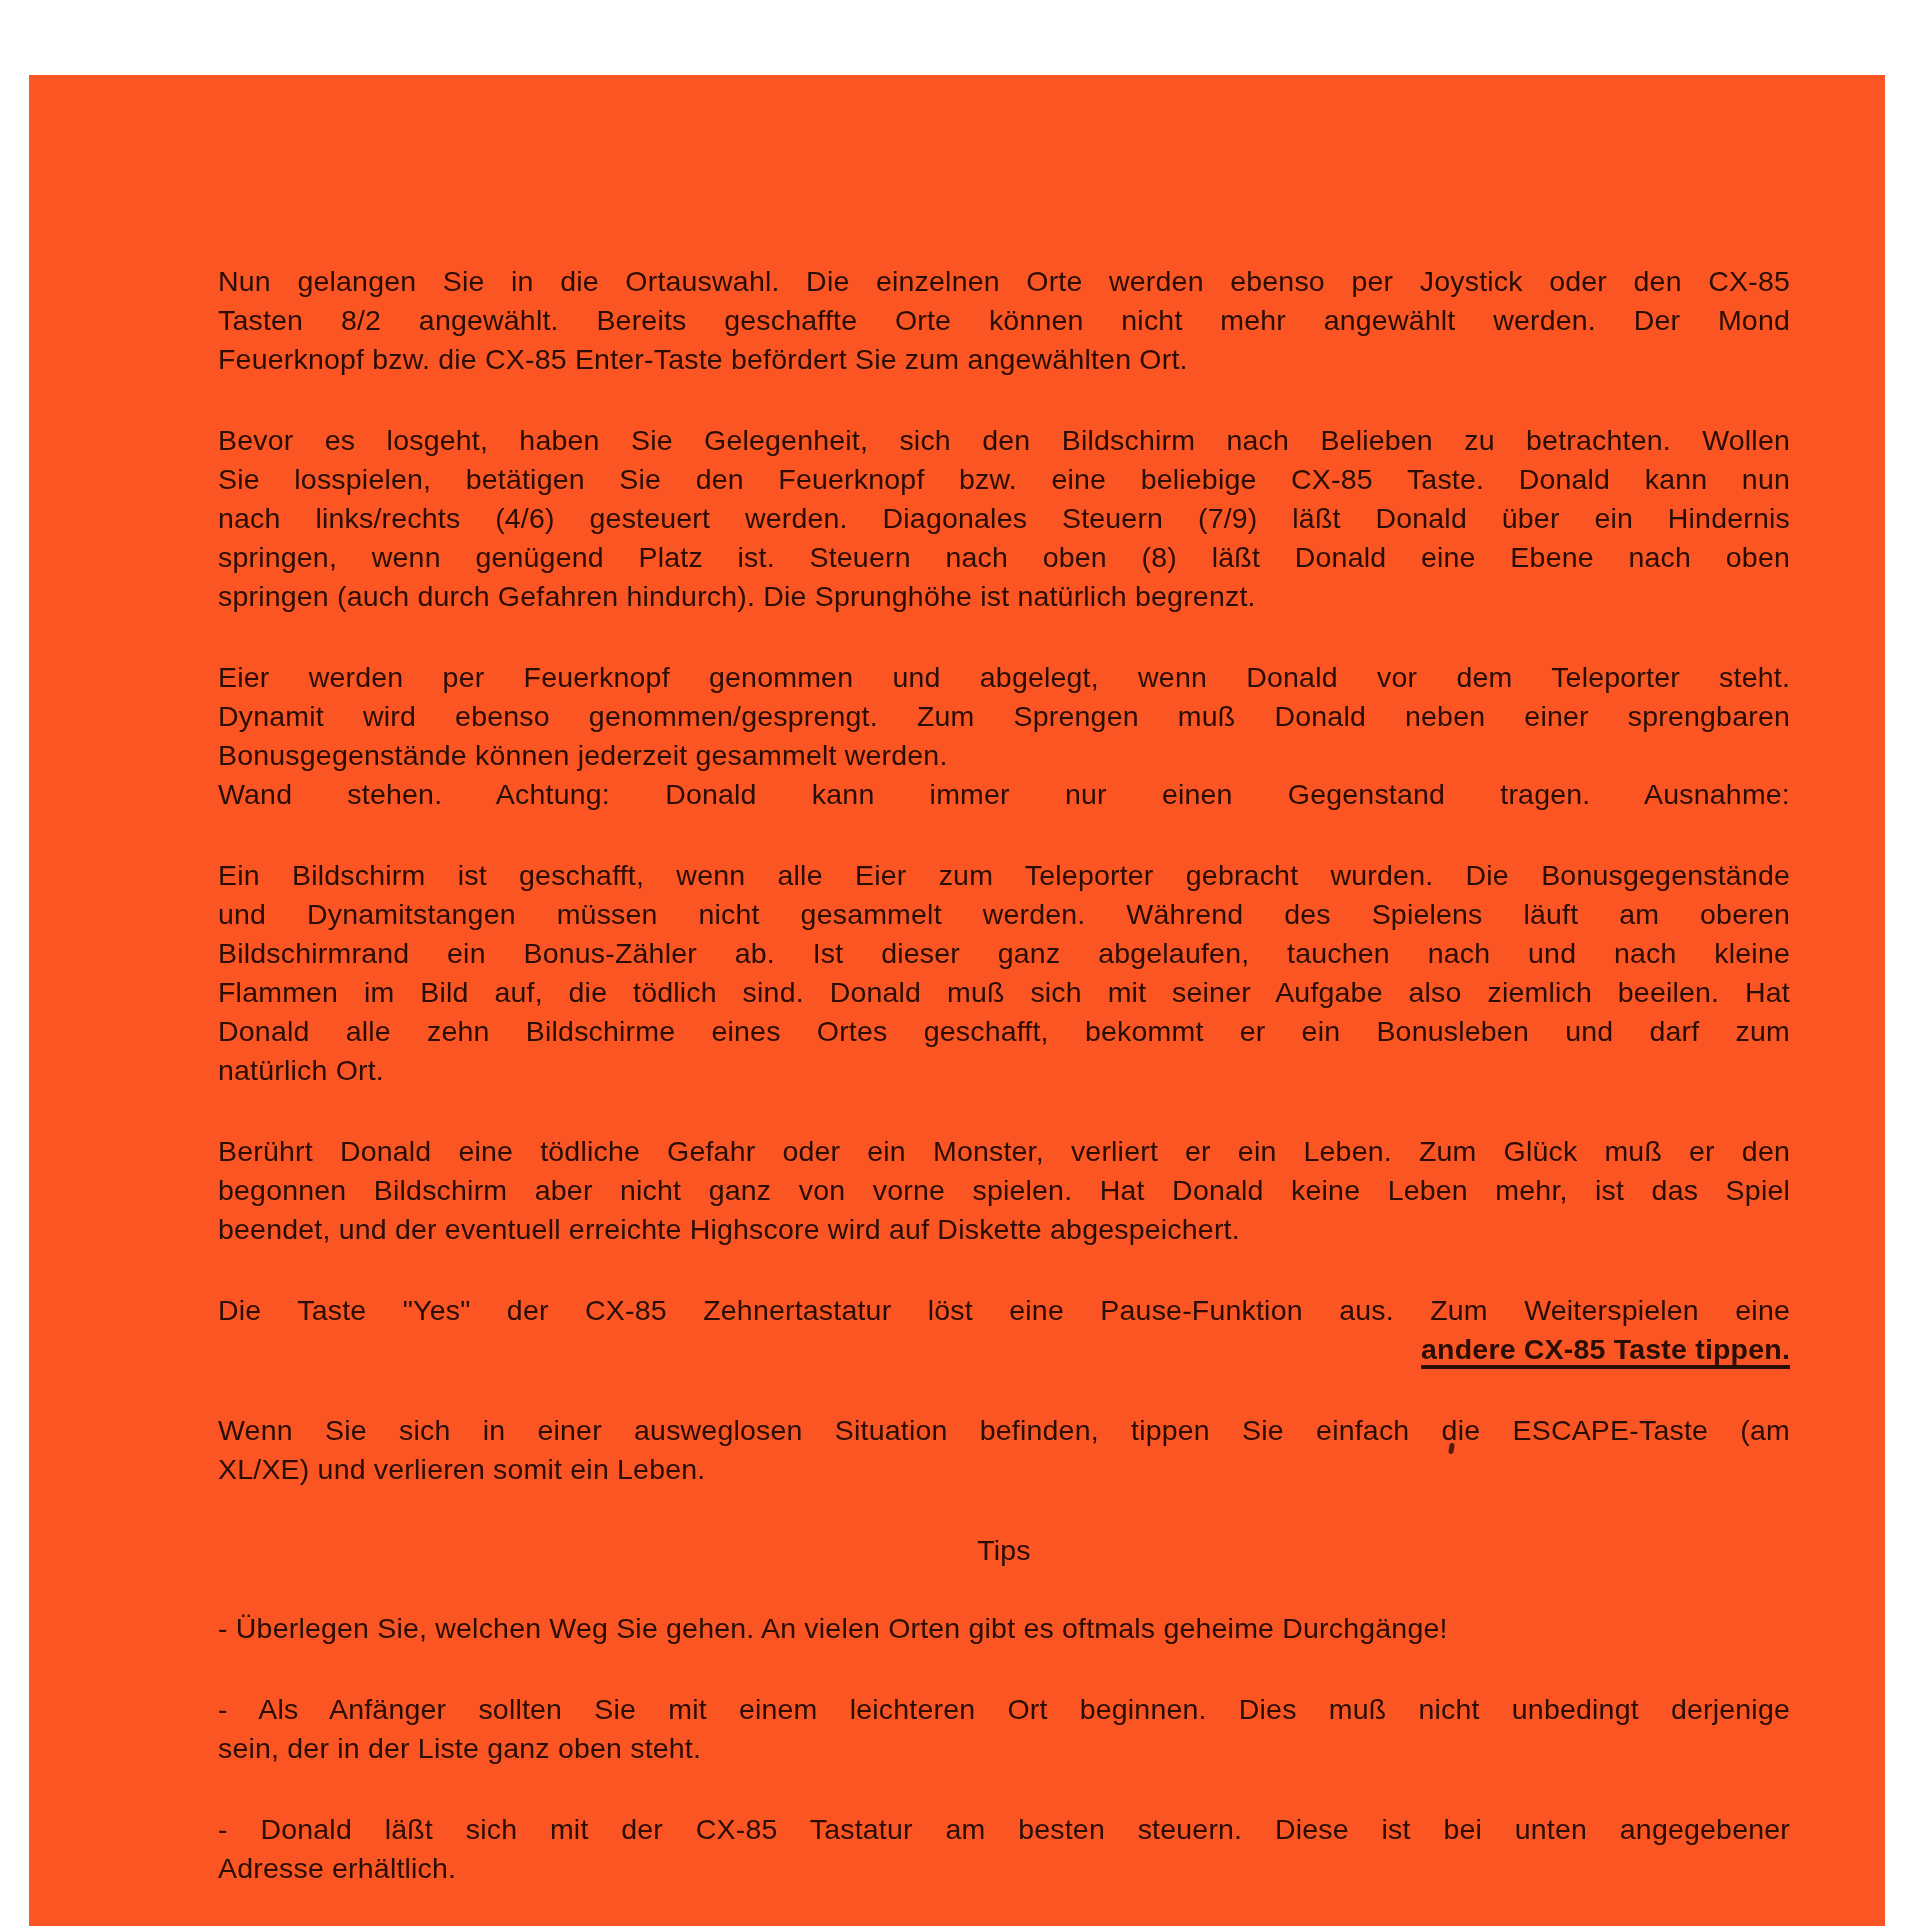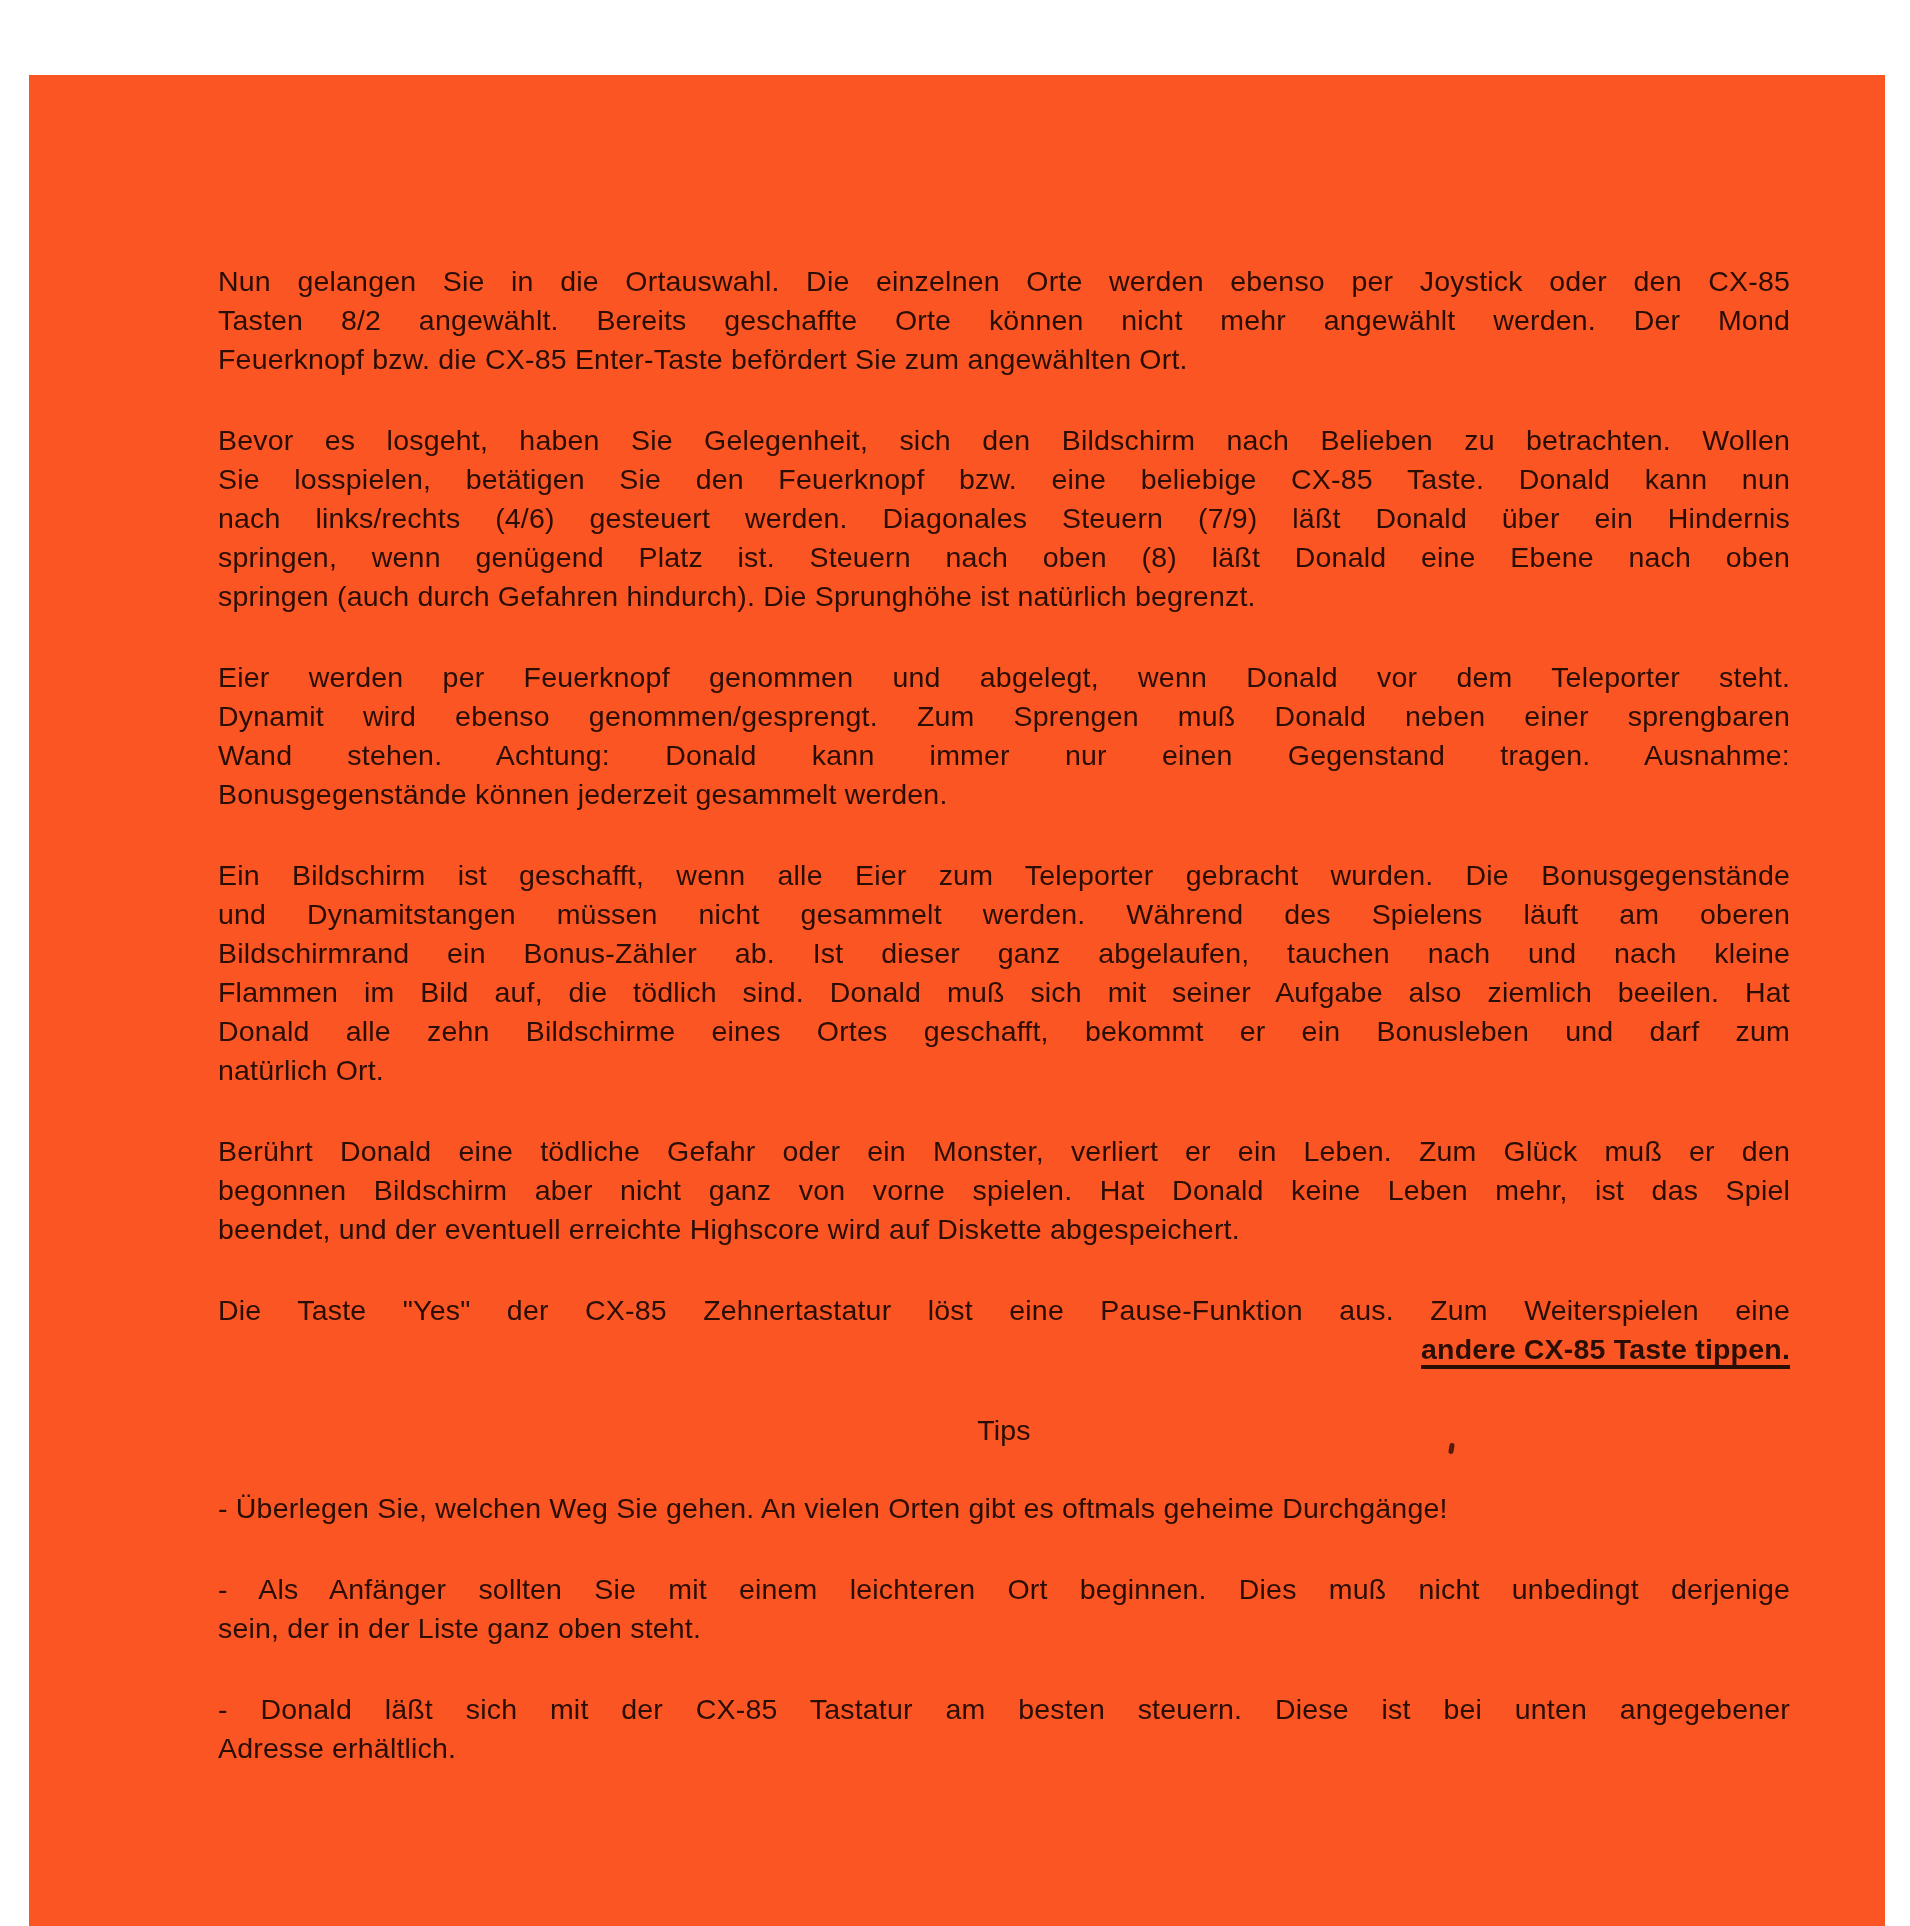--- a/index.html
+++ b/index.html
@@ -71,39 +71,43 @@
         <div class="para">
           <div class="line just">Bevor es losgeht, haben Sie Gelegenheit, sich den Bildschirm nach Belieben zu betrachten. Wollen</div>
           <div class="line just">Sie losspielen, betätigen Sie den Feuerknopf bzw. eine beliebige CX-85 Taste. Donald kann nun</div>
           <div class="line just">nach links/rechts (4/6) gesteuert werden. Diagonales Steuern (7/9) läßt Donald über ein Hindernis</div>
           <div class="line just">springen, wenn genügend Platz ist. Steuern nach oben (8) läßt Donald eine Ebene nach oben</div>
           <div class="line">springen (auch durch Gefahren hindurch). Die Sprunghöhe ist natürlich begrenzt.</div>
         </div>
         <div class="para">
           <div class="line just">Eier werden per Feuerknopf genommen und abgelegt, wenn Donald vor dem Teleporter steht.</div>
           <div class="line just">Dynamit wird ebenso genommen/gesprengt. Zum Sprengen muß Donald neben einer sprengbaren</div>
+          <div class="line">Bonusgegenstände können jederzeit gesammelt werden.</div>
           <div class="line just">Wand stehen. Achtung: Donald kann immer nur einen Gegenstand tragen. Ausnahme:</div>
-          <div class="line">Bonusgegenstände können jederzeit gesammelt werden.</div>
         </div>
         <div class="para">
           <div class="line just">Ein Bildschirm ist geschafft, wenn alle Eier zum Teleporter gebracht wurden. Die Bonusgegenstände</div>
           <div class="line just">und Dynamitstangen müssen nicht gesammelt werden. Während des Spielens läuft am oberen</div>
           <div class="line just">Bildschirmrand ein Bonus-Zähler ab. Ist dieser ganz abgelaufen, tauchen nach und nach kleine</div>
           <div class="line just">Flammen im Bild auf, die tödlich sind. Donald muß sich mit seiner Aufgabe also ziemlich beeilen. Hat</div>
           <div class="line just">Donald alle zehn Bildschirme eines Ortes geschafft, bekommt er ein Bonusleben und darf zum</div>
           <div class="line">natürlich Ort.</div>
         </div>
         <div class="para">
           <div class="line just">Berührt Donald eine tödliche Gefahr oder ein Monster, verliert er ein Leben. Zum Glück muß er den</div>
           <div class="line just">begonnen Bildschirm aber nicht ganz von vorne spielen. Hat Donald keine Leben mehr, ist das Spiel</div>
           <div class="line">beendet, und der eventuell erreichte Highscore wird auf Diskette abgespeichert.</div>
         </div>
         <div class="para">
           <div class="line just">Die Taste "Yes" der CX-85 Zehnertastatur löst eine Pause-Funktion aus. Zum Weiterspielen eine</div>
           <div class="line underline">andere CX-85 Taste tippen.</div>
+        </div>
+        <div class="para">
+          <div class="line just">Wenn Sie sich in einer ausweglosen Situation befinden, tippen Sie einfach die ESCAPE-Taste (am</div>
+          <div class="line">XL/XE) und verlieren somit ein Leben.</div>
         </div>
       </div>
 
     <div class="tips-heading">Tips</div>
 
     <div>
         <div class="para">
           <div class="line">- Überlegen Sie, welchen Weg Sie gehen. An vielen Orten gibt es oftmals geheime Durchgänge!</div>
         </div>
         <div class="para">

